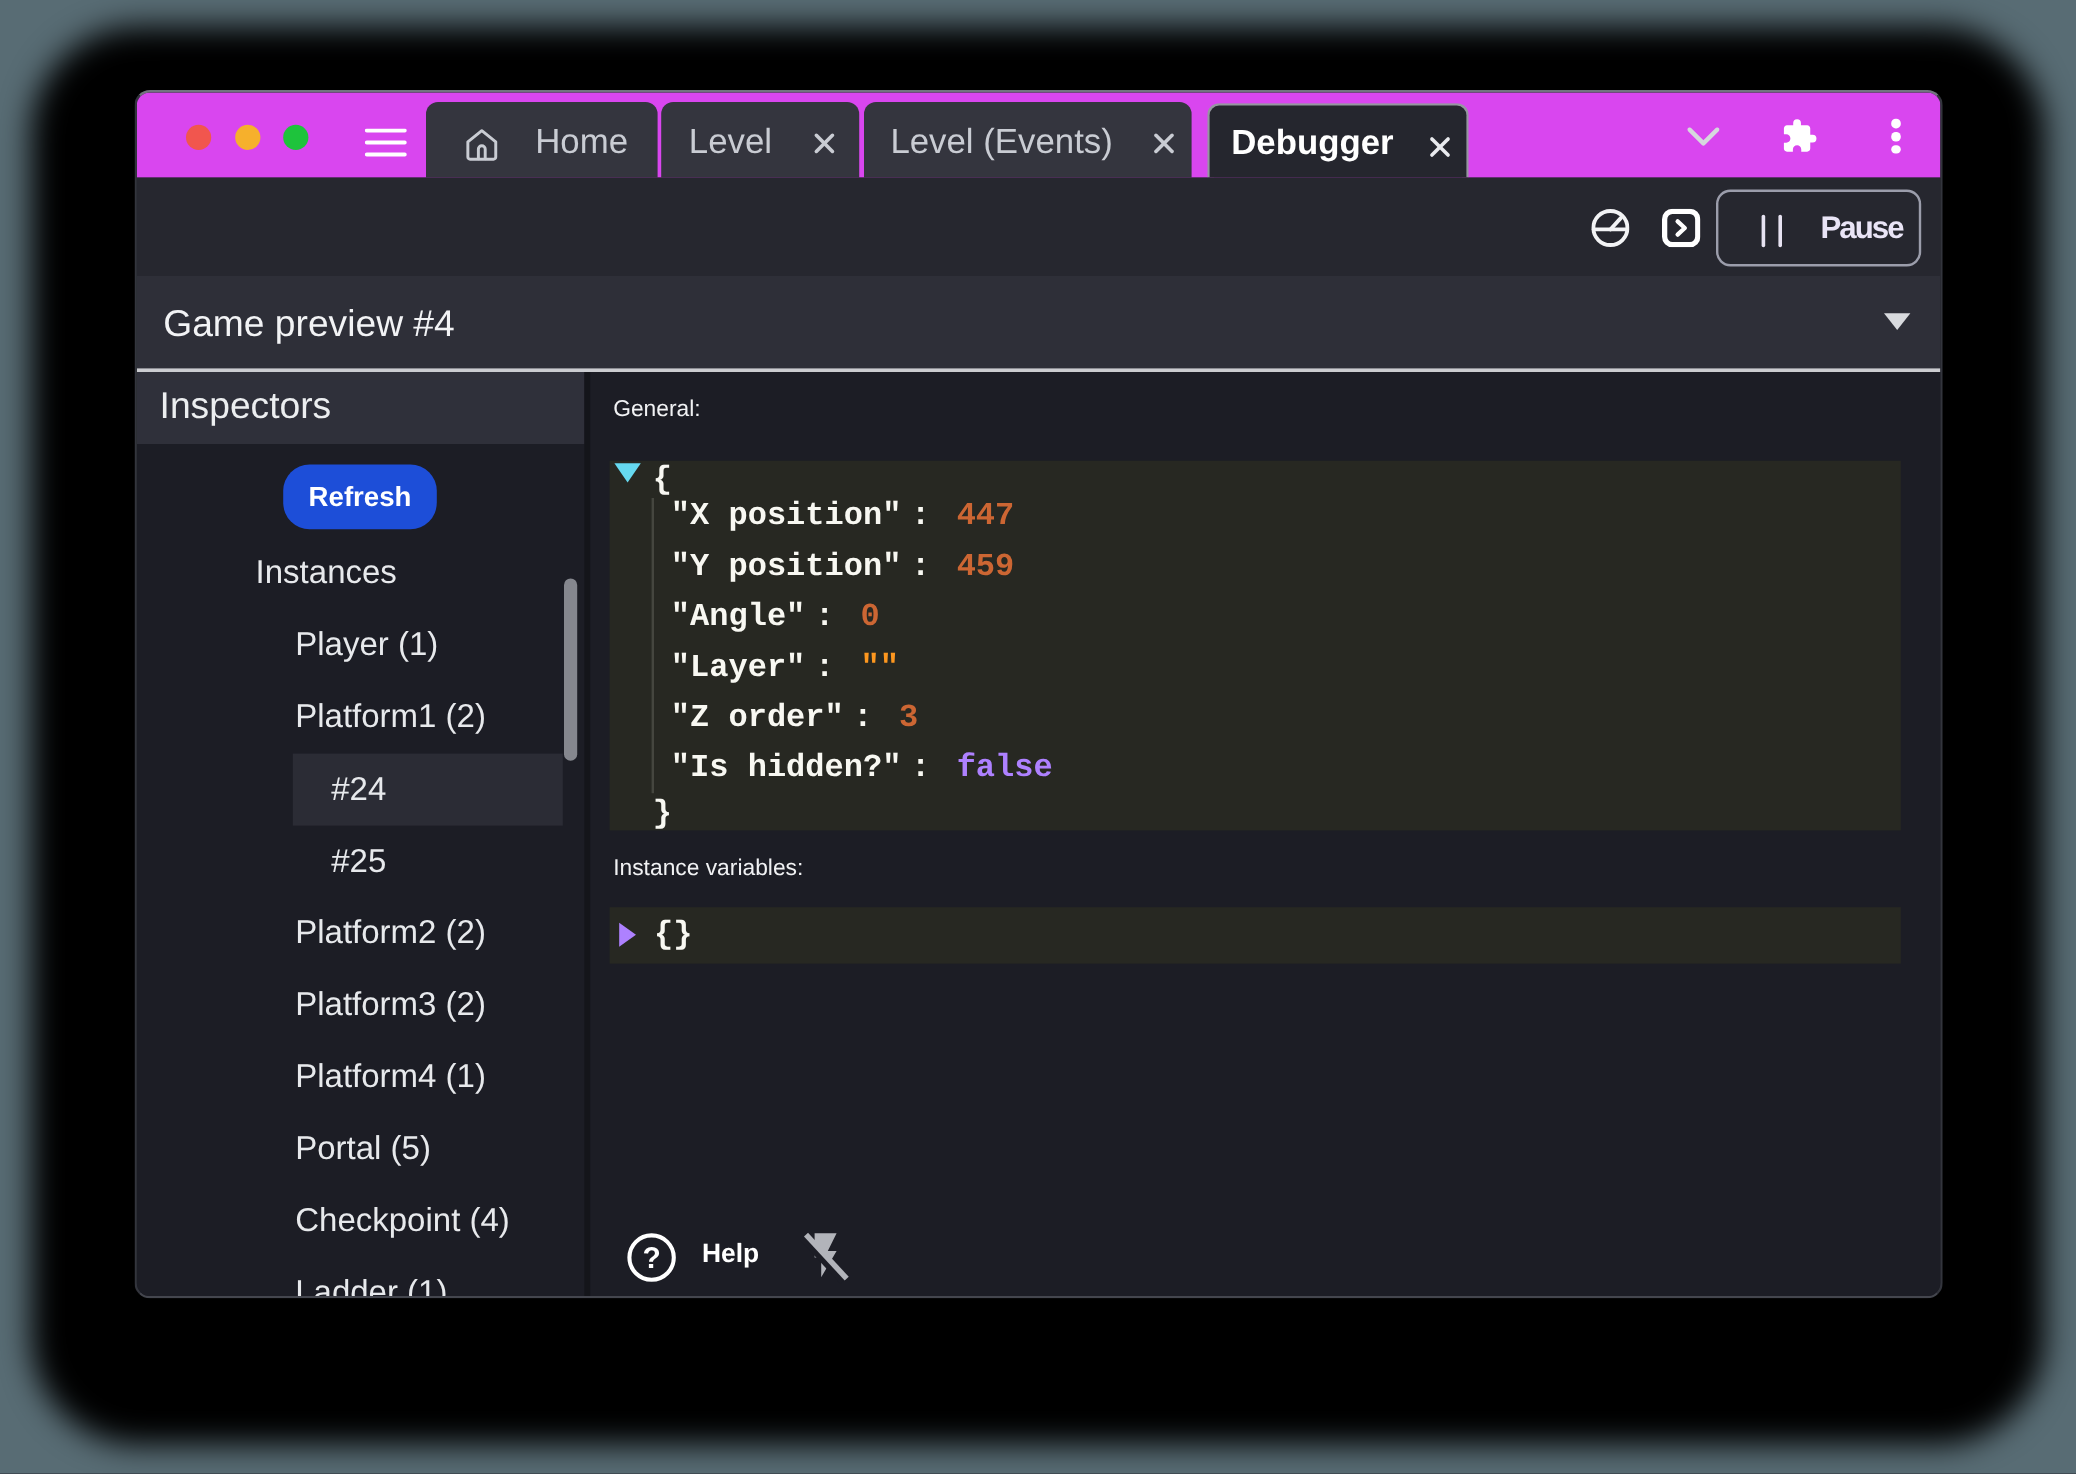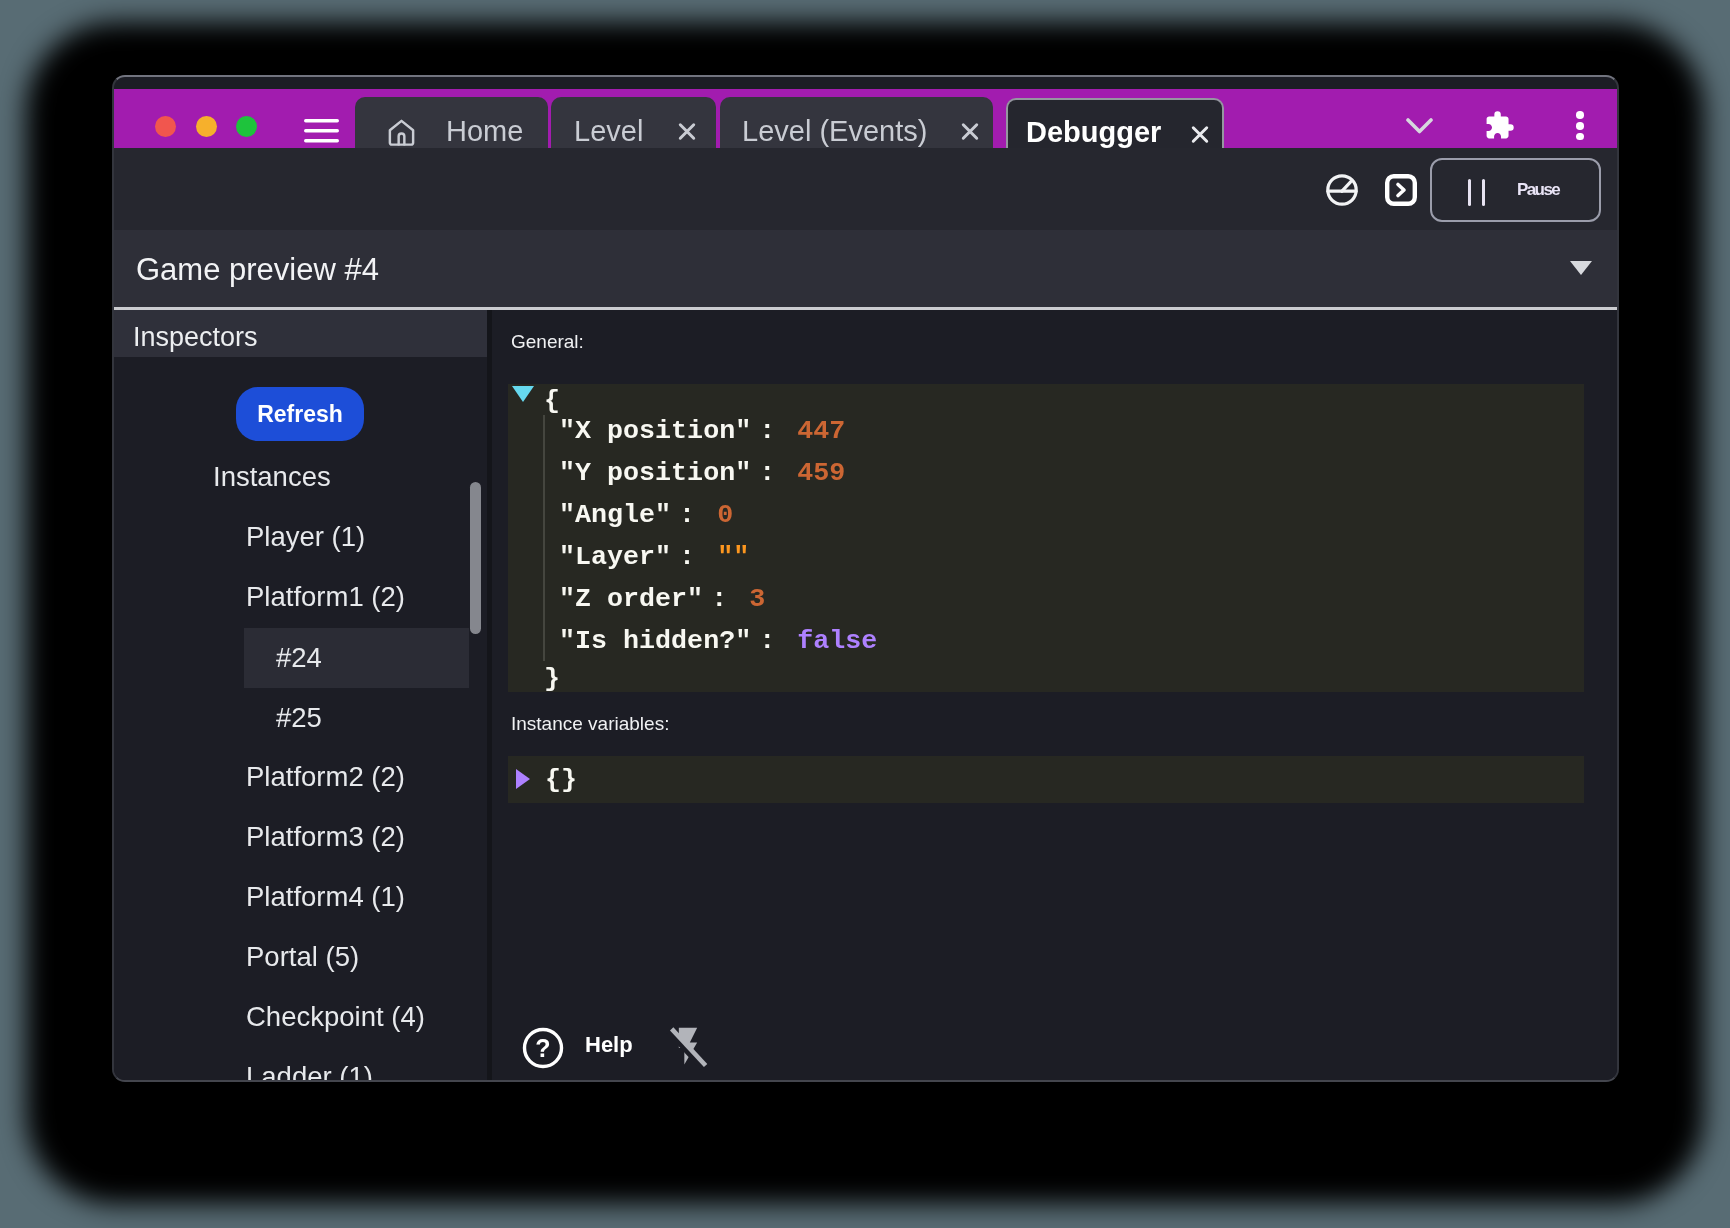--- a/index.html
+++ b/index.html
@@ -5,42 +5,42 @@
   * { margin:0; padding:0; box-sizing:border-box; }
   html,body { width:1730px; height:1228px; overflow:hidden; }
   body { background:#586c74; font-family:"Liberation Sans", sans-serif; position:relative; }
   .abs { position:absolute; }
   .window {
     position:absolute; left:112px; top:75px; width:1507px; height:1007px;
     background:#1c1d25; border-radius:13px; overflow:hidden;
     border:2px solid; border-color:#72747f #33353d #44464e #33353d;
   }
   
-  .titlebar { position:absolute; left:0; top:12px; width:100%; height:71px; background:#a21caf; }
+  .titlebar { position:absolute; left:0; top:0; width:100%; height:71px; background:#d946ef; }
   .light { position:absolute; top:27px; width:21px; height:21px; border-radius:50%; }
   .tab { position:absolute; top:8px; height:63px; background:#34353e; border-radius:10px 10px 0 0;
          color:#c9ccd3; font-size:29px; display:flex; align-items:center; }
   .tab.active { background:#25262e; border:2px solid #9597a0; border-bottom:none; color:#ffffff; font-weight:bold; top:9px; height:62px; }
   .xmark { position:relative; width:20px; height:20px; }
   .xmark:before,.xmark:after { content:""; position:absolute; left:-1px; top:8.5px; width:22px; height:3px; background:#c9ccd3; border-radius:2px; }
   .xmark:before { transform:rotate(45deg); }
   .xmark:after  { transform:rotate(-45deg); }
   .tab.active .xmark:before,.tab.active .xmark:after { background:#e9eaee; }
   
   .toolbar { position:absolute; left:0; top:71px; width:100%; height:82px; background:#26272f; }
   .pausebtn { position:absolute; left:1316px; top:10px; width:171px; height:64px; border:2.5px solid #9b9dab; border-radius:12px; }
   
   .gprow { position:absolute; left:0; top:153px; width:100%; height:78px; background:#2e2f38; }
   .sepline { position:absolute; left:0; top:230px; width:100%; height:3px; background:#cbccd0; z-index:5; }
   .gprow .lbl { position:absolute; left:22px; top:22px; font-size:31px; font-weight:normal; color:#f2f3f5; } 
   .gp-caret { position:absolute; right:25px; top:31px; width:0; height:0; border-left:11px solid transparent; border-right:11px solid transparent; border-top:14px solid #d8dade; }
   
   .panels { position:absolute; left:0; top:231px; width:100%; height:772px; }
   .leftpanel { position:absolute; left:0; top:0; width:373px; height:100%; background:#1c1d25; }
-  .lp-head { position:absolute; left:0; top:0; width:100%; height:49px; background:#2f303a; color:#eceef0; font-size:27px; line-height:59px; padding-left:19px; }
+  .lp-head { position:absolute; left:0; top:0; width:100%; height:62px; background:#2f303a; color:#eceef0; font-size:31px; line-height:59px; padding-left:19px; }
   .refresh { position:absolute; left:122px; top:79px; width:128px; height:54px; background:#1d4ed8; border-radius:22px; color:#fff; font-weight:bold; font-size:23px; text-align:center; line-height:54px; }
   .item { position:absolute; color:#e7e9ec; font-size:27.5px; height:40px; line-height:40px; }
   .selrow { position:absolute; left:130px; top:320px; width:225px; height:60px; background:#2b2c35; }
   .lp-scroll { position:absolute; left:356px; top:174px; width:11px; height:152px; background:#85878e; border-radius:6px; }
   .divider { position:absolute; left:373px; top:0; width:5px; height:100%; background:#14151a; }
   .rightpanel { position:absolute; left:378px; top:0; width:1125px; height:100%; background:#1c1d25; }
   .rp-label { position:absolute; left:19px; font-size:19px; font-weight:normal; color:#f0f1f3; line-height:33px; }
   .monobox { position:absolute; left:16px; width:1076px; background:#272822; font-family:"Liberation Mono", monospace; font-size:26.7px; font-weight:bold; color:#f8f8f2; }
   .mline { position:absolute; left:0; height:42px; line-height:42px; white-space:pre; }
   .num { color:#cc6633; }
@@ -103,21 +103,21 @@
       <path d="M2 17.2 H30" stroke-linecap="round"></path>
       <path d="M16 17.2 L24.6 7.8" stroke-linecap="round"></path>
     </svg>
     <svg class="abs" style="left:1271px; top:26px;" width="32" height="32" viewBox="0 0 32 32" fill="none" stroke="#fff">
       <rect x="2.2" y="2.2" width="27.6" height="27.6" rx="6.5" stroke-width="4.4"></rect>
       <path d="M13 10.5 L19 16 L13 21.5" stroke-width="3.6" stroke-linecap="round" stroke-linejoin="round"></path>
     </svg>
     <div class="pausebtn">
       <div class="abs" style="left:36px; top:19px; width:3.2px; height:27px; background:#e7e3f2; border-radius:2px;"></div>
       <div class="abs" style="left:49.5px; top:19px; width:3.2px; height:27px; background:#e7e3f2; border-radius:2px;"></div>
-      <div class="abs" style="left:85px; top:50%; transform:translateY(-50%); font-size:17px; letter-spacing:-1.6px; font-weight:bold; color:#e9e4f6;text-align:center;">Pause</div>
+      <div class="abs" style="left:85px; top:50%; transform:translateY(-50%); font-size:26px; letter-spacing:-1.6px; font-weight:bold; color:#e9e4f6;text-align:center;">Pause</div>
     </div>
   </div>
 
   <div class="gprow">
     <div class="lbl">Game preview #4</div>
     <div class="gp-caret"></div>
   </div>
   <div class="sepline"></div>
 
   <div class="panels">

